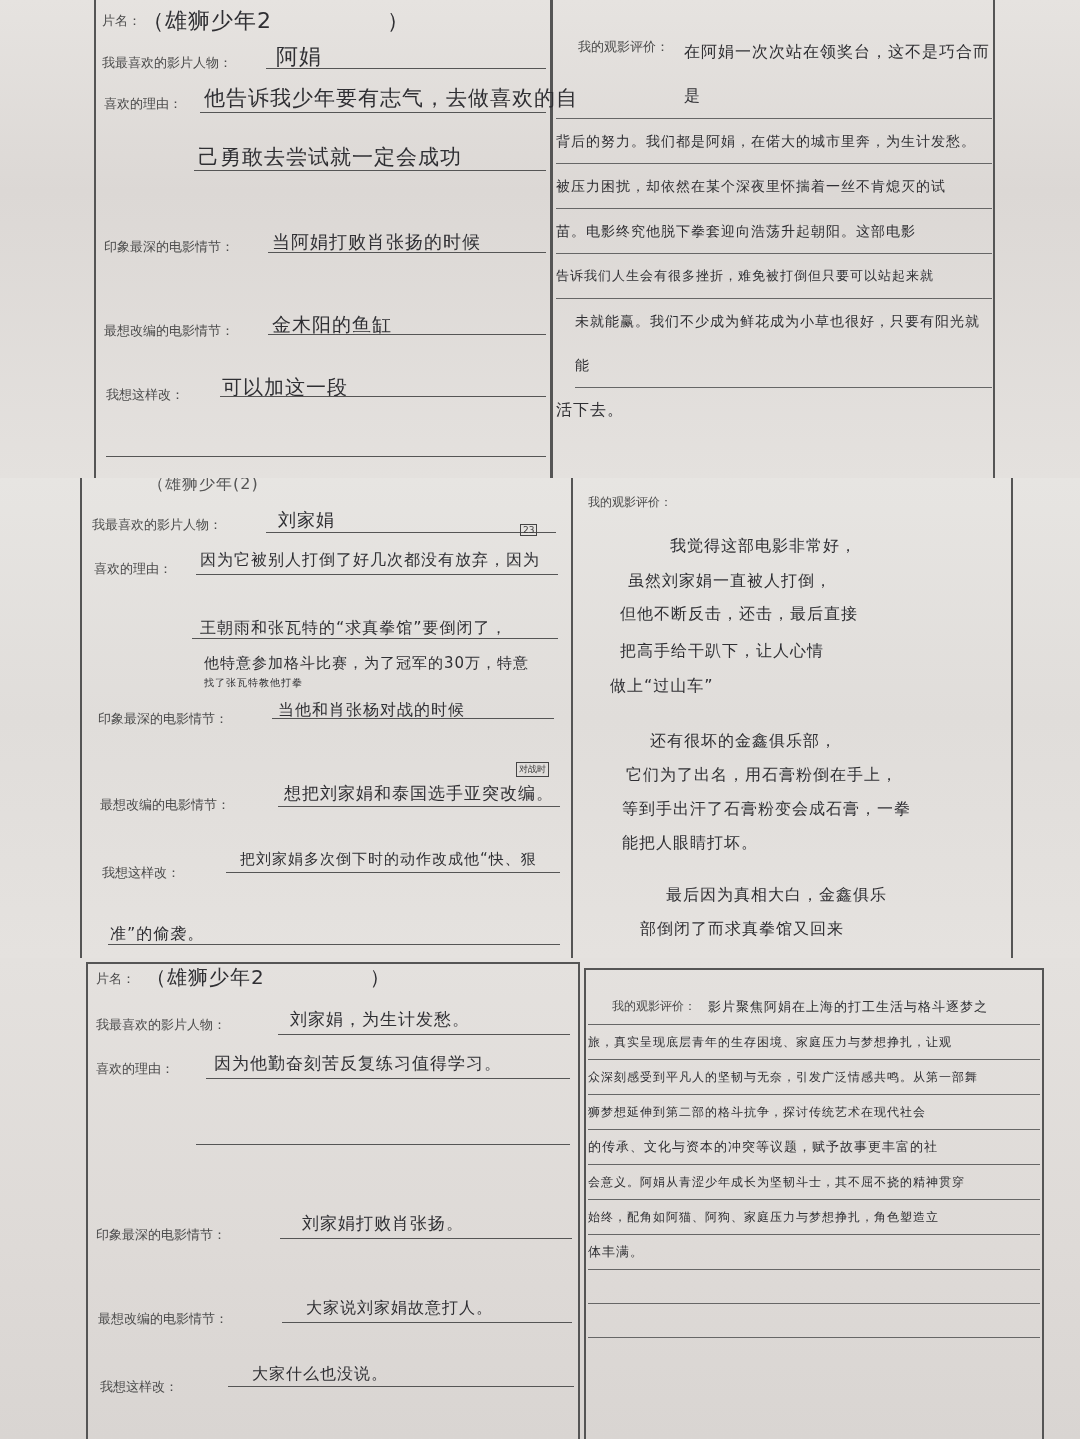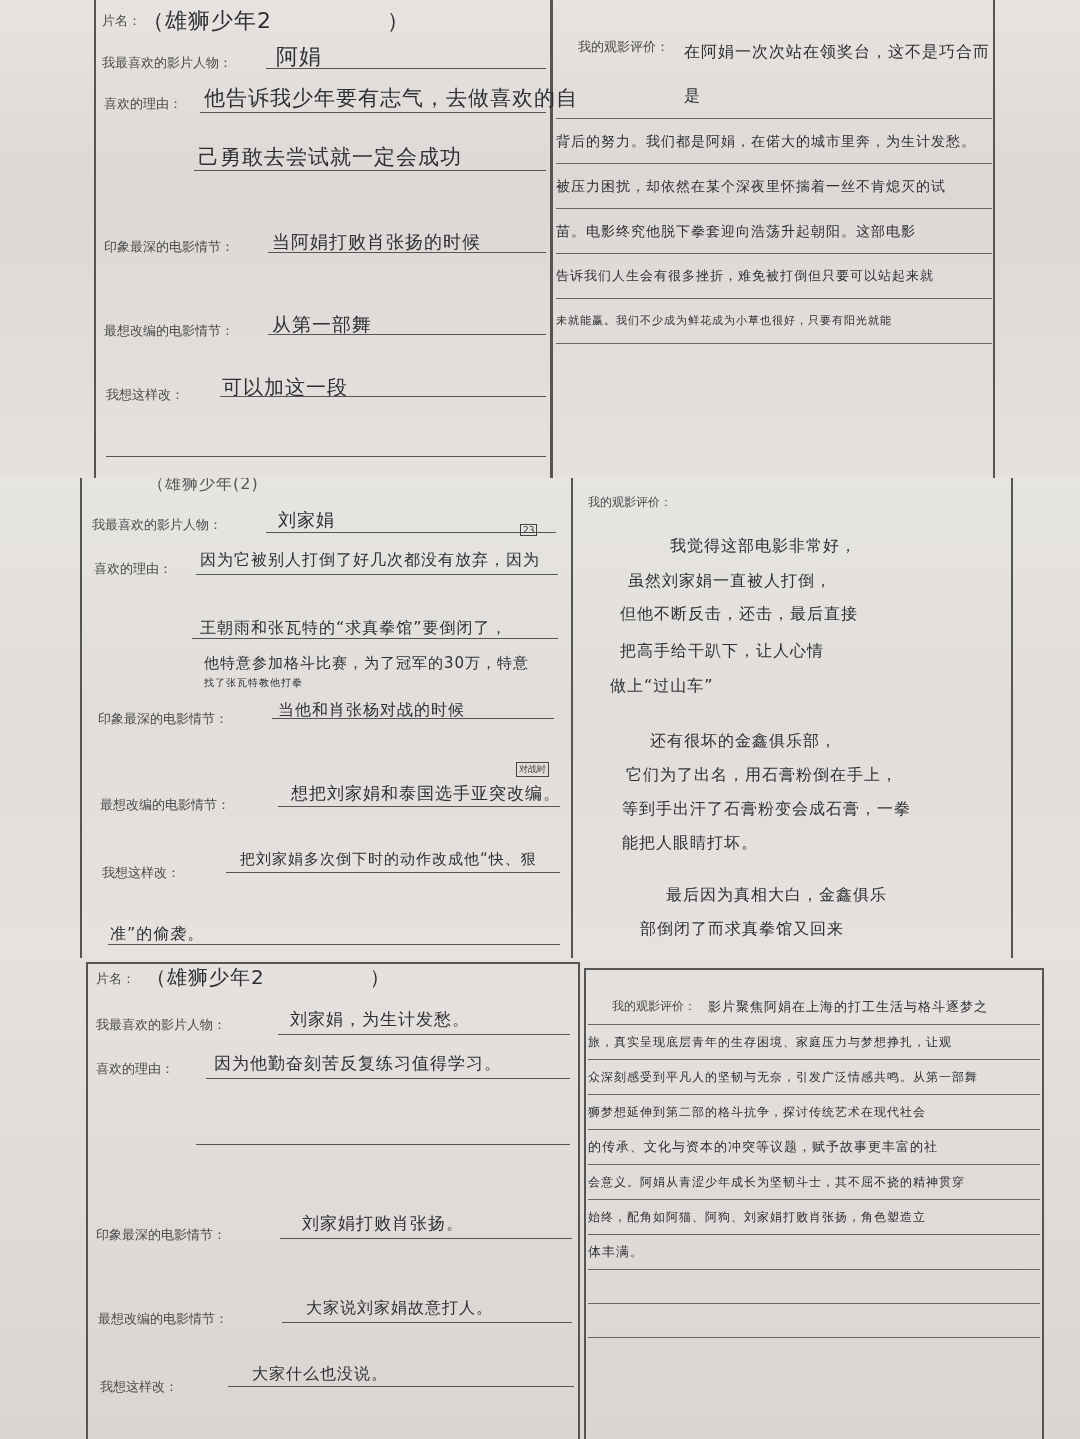--- a/index.html
+++ b/index.html
@@ -34,36 +34,37 @@
   <span class="hw" style="left:204px; top:84px; font-size:21px;">他告诉我少年要有志气，去做喜欢的自</span>
   <div class="line" style="left:200px; top:112px; width:346px;"></div>
   <span class="hw" style="left:198px; top:143px; font-size:21px;">己勇敢去尝试就一定会成功</span>
   <div class="line" style="left:194px; top:170px; width:352px;"></div>
 
   <span class="label" style="left:104px; top:238px;">印象最深的电影情节：</span>
   <span class="hw" style="left:272px; top:230px; font-size:18px;">当阿娟打败肖张扬的时候</span>
   <div class="line" style="left:268px; top:252px; width:278px;"></div>
 
   <span class="label" style="left:104px; top:322px;">最想改编的电影情节：</span>
-  <span class="hw" style="left:272px; top:312px; font-size:19px;">从第一部舞</span>
+  <span class="hw" style="left:272px; top:312px; font-size:19px;">金木阳的鱼缸</span>
   <div class="line" style="left:268px; top:334px; width:278px;"></div>
 
   <span class="label" style="left:106px; top:386px;">我想这样改：</span>
   <span class="hw" style="left:222px; top:374px; font-size:20px;">可以加这一段</span>
   <div class="line" style="left:220px; top:396px; width:326px;"></div>
   <div class="line" style="left:106px; top:456px; width:440px;"></div>
 
   <span class="label" style="left:578px; top:38px;">我的观影评价：</span>
   <div class="review-text" style="left:556px; top:30px; width:436px;">
     <div style="padding-left:128px; border-bottom:1.5px solid #666;">在阿娟一次次站在领奖台，这不是巧合而是</div>
     <div style="border-bottom:1.5px solid #666; font-size:14px;">背后的努力。我们都是阿娟，在偌大的城市里奔，为生计发愁。</div>
     <div style="border-bottom:1.5px solid #666; font-size:14px;">被压力困扰，却依然在某个深夜里怀揣着一丝不肯熄灭的试</div>
     <div style="border-bottom:1.5px solid #666; font-size:14px;">苗。电影终究他脱下拳套迎向浩荡升起朝阳。这部电影</div>
     <div style="border-bottom:1.5px solid #666; font-size:13px;">告诉我们人生会有很多挫折，难免被打倒但只要可以站起来就</div>
-    <div style="border-bottom:1.5px solid #666; font-size:11px;">未就能赢。我们不少成为鲜花成为小草也很好，只要有阳光就能</div>
+    <div style="border-bottom:1.5px solid #666; font-size:14px;margin-left:19px;">未就能赢。我们不少成为鲜花成为小草也很好，只要有阳光就能</div>
+    <div>活下去。</div>
   </div>
 </div>
 
 <div class="photo photo-2">
   <div class="sheet" style="left:80px; top:-6px; width:493px; height:492px; border-top:none;"></div>
   <div class="sheet" style="left:573px; top:-6px; width:440px; height:492px; border-top:none; border-left:none;"></div>
 
   <span class="hw" style="left:148px; top:-4px; font-size:16px; color:#555;">（雄狮少年(2)</span>
 
   <span class="label" style="left:92px; top:38px;">我最喜欢的影片人物：</span>
@@ -79,21 +80,21 @@
   <div class="line" style="left:192px; top:160px; width:366px;"></div>
   <span class="hw" style="left:204px; top:176px; font-size:15px;">他特意参加格斗比赛，为了冠军的30万，特意</span>
   <span class="hw" style="left:204px; top:198px; font-size:10px;">找了张瓦特教他打拳</span>
 
   <span class="label" style="left:98px; top:232px;">印象最深的电影情节：</span>
   <span class="hw" style="left:278px; top:222px; font-size:16px;">当他和肖张杨对战的时候</span>
   <div class="line" style="left:272px; top:240px; width:282px;"></div>
 
   <span class="label" style="left:100px; top:318px;">最想改编的电影情节：</span>
   <span class="box-mark" style="position:absolute; left:516px; top:284px;">对战时</span>
-  <span class="hw" style="left:291px; top:304px; font-size:17px;">想把刘家娟和泰国选手亚突改编。</span>
+  <span class="hw" style="left:284px; top:304px; font-size:17px;">想把刘家娟和泰国选手亚突改编。</span>
   <div class="line" style="left:278px; top:328px; width:282px;"></div>
 
   <span class="label" style="left:102px; top:386px;">我想这样改：</span>
   <span class="hw" style="left:240px; top:372px; font-size:15px;">把刘家娟多次倒下时的动作改成他“快、狠</span>
   <div class="line" style="left:226px; top:394px; width:334px;"></div>
   <span class="hw" style="left:110px; top:446px; font-size:16px;">准”的偷袭。</span>
   <div class="line" style="left:108px; top:466px; width:452px;"></div>
 
   <span class="label" style="left:588px; top:16px; font-size:12px;">我的观影评价：</span>
   <div class="review-text" style="left:606px; top:50px; line-height:35px; font-size:16px;">
@@ -144,18 +145,18 @@
   <div class="line" style="left:228px; top:428px; width:346px;"></div>
 
   <span class="label" style="left:612px; top:40px; font-size:12px;">我的观影评价：</span>
   <div class="review-text" style="left:588px; top:32px; width:452px; font-size:13px; line-height:34px;">
     <div style="padding-left:120px; border-bottom:1.5px solid #666;">影片聚焦阿娟在上海的打工生活与格斗逐梦之</div>
     <div style="border-bottom:1.5px solid #666; font-size:12px;">旅，真实呈现底层青年的生存困境、家庭压力与梦想挣扎，让观</div>
     <div style="border-bottom:1.5px solid #666; font-size:12px;">众深刻感受到平凡人的坚韧与无奈，引发广泛情感共鸣。从第一部舞</div>
     <div style="border-bottom:1.5px solid #666; font-size:12px;">狮梦想延伸到第二部的格斗抗争，探讨传统艺术在现代社会</div>
     <div style="border-bottom:1.5px solid #666; font-size:13px;">的传承、文化与资本的冲突等议题，赋予故事更丰富的社</div>
     <div style="border-bottom:1.5px solid #666; font-size:12px;">会意义。阿娟从青涩少年成长为坚韧斗士，其不屈不挠的精神贯穿</div>
-    <div style="border-bottom:1.5px solid #666; font-size:12px;">始终，配角如阿猫、阿狗、刘家娟打败肖张扬，角色塑造立</div>
+    <div style="border-bottom:1.5px solid #666; font-size:12px;">始终，配角如阿猫、阿狗、家庭压力与梦想挣扎，角色塑造立</div>
     <div style="border-bottom:1.5px solid #666;">体丰满。</div>
     <div style="border-bottom:1.5px solid #666; height:34px;"></div>
     <div style="border-bottom:1.5px solid #666; height:34px;"></div>
   </div>
 </div>
 
 </body></html>

